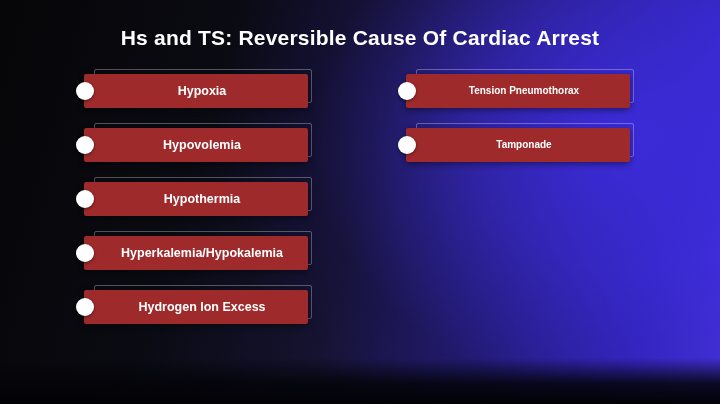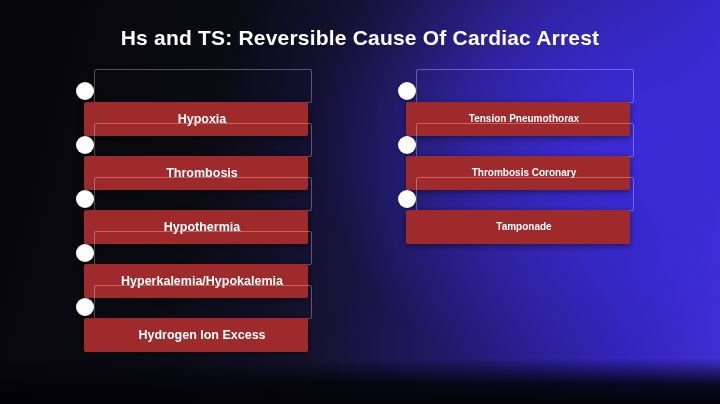--- a/index.html
+++ b/index.html
@@ -78,21 +78,20 @@
     width: 224px;
     height: 34px;
     background: #9e2a2b;
     border-radius: 2px;
     box-shadow: 0 2px 6px rgba(0,0,0,0.45);
     display: flex;
     align-items: center;
     justify-content: center;
     box-sizing: border-box;
     padding: 0 10px 0 22px;
-    margin-top: 28px;
   }
   .item .dot {
     position: absolute;
     left: -8px;
     top: 8px;
     width: 18px;
     height: 18px;
     border-radius: 50%;
     background: #ffffff;
     box-shadow: 0 1px 3px rgba(0,0,0,0.5);
@@ -124,21 +123,21 @@
         <div class="outline"></div>
         <div class="bar">
           <span class="label">Hypoxia</span>
         </div>
         <div class="dot"></div>
       </div>
 
       <div class="item">
         <div class="outline"></div>
         <div class="bar">
-          <span class="label">Thrombosis</span>
+          <span class="label">Hypovolemia</span>
         </div>
         <div class="dot"></div>
       </div>
 
       <div class="item">
         <div class="outline"></div>
         <div class="bar">
           <span class="label">Hypothermia</span>
         </div>
         <div class="dot"></div>
@@ -165,27 +164,20 @@
     <div class="col col-right">
 
       <div class="item">
         <div class="outline"></div>
         <div class="bar">
           <span class="label">Tension Pneumothorax</span>
         </div>
         <div class="dot"></div>
       </div>
 
-      <div class="item">
-        <div class="outline"></div>
-        <div class="bar">
-          <span class="label">Thrombosis Coronary</span>
-        </div>
-        <div class="dot"></div>
-      </div>
 
 
 
       <div class="item">
         <div class="outline"></div>
         <div class="bar">
           <span class="label">Tamponade</span>
         </div>
         <div class="dot"></div>
       </div>

